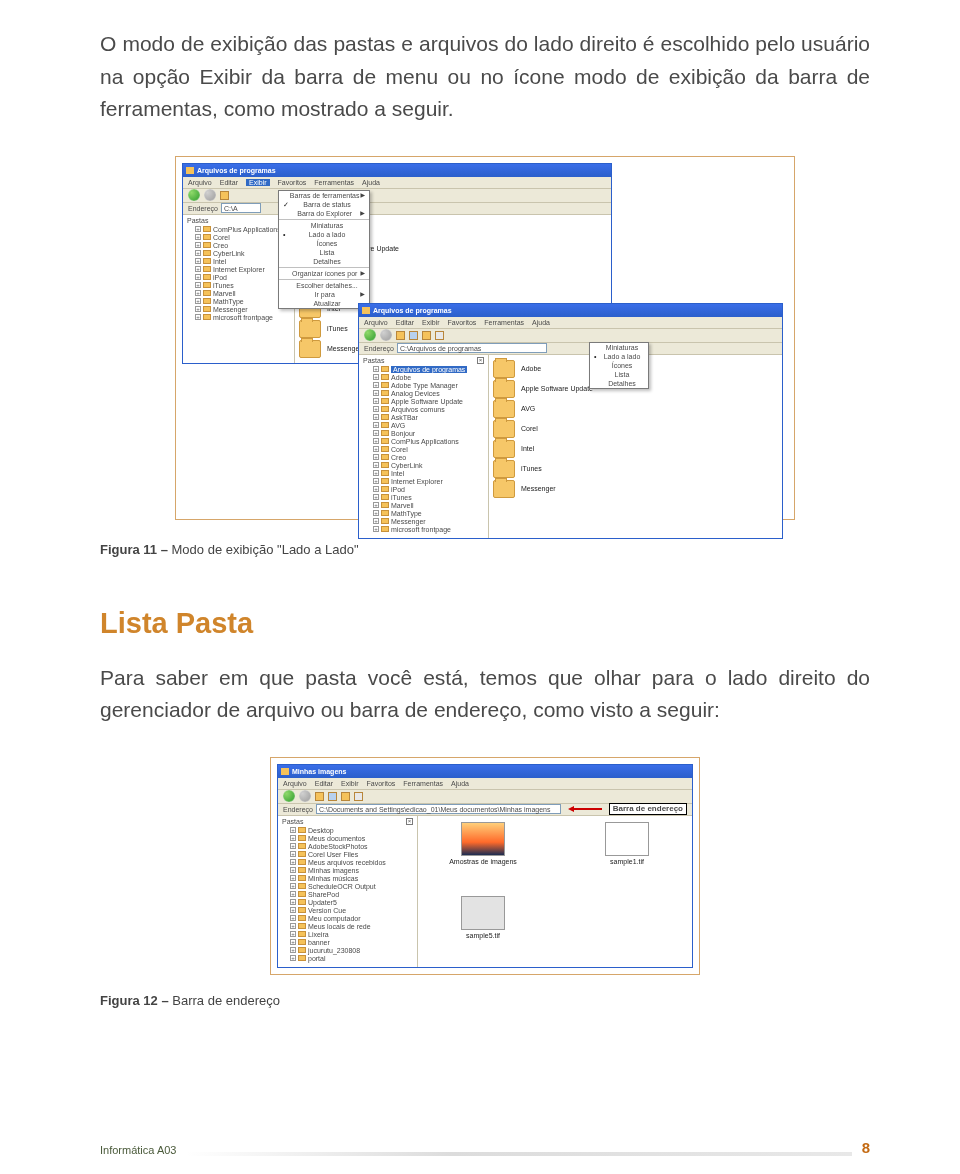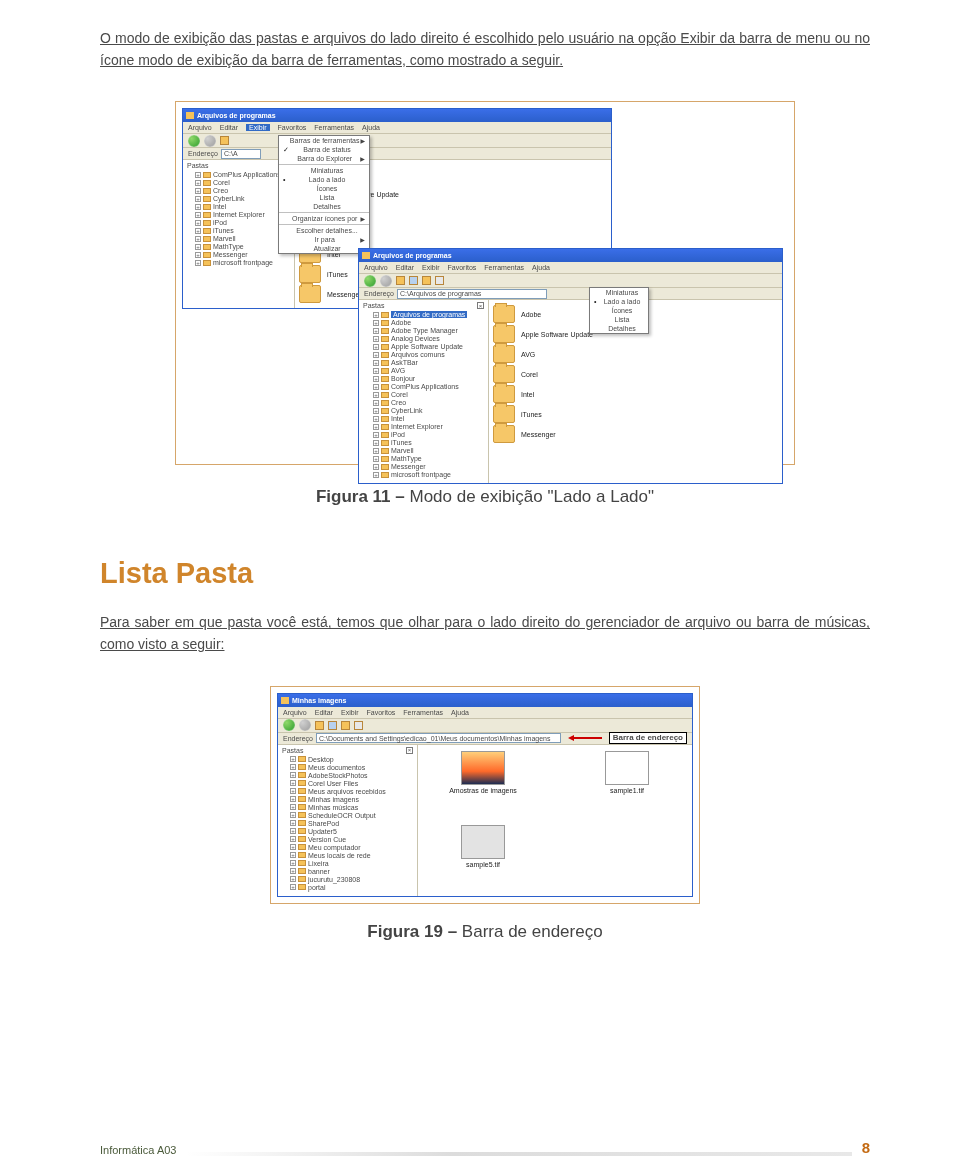--- a/index.html
+++ b/index.html
@@ -9,25 +9,24 @@
     height: 1174px;
     font-family: Arial, Helvetica, sans-serif;
     color: #4a4a4a;
     position: relative;
     background: #fff;
   }
   .content {
     padding: 28px 90px 0 100px;
   }
   .para {
-    font-size: 14px;
+    font-size: 21px;
     line-height: 1.55;
     text-align: justify;
     margin: 0 0 30px 0;
-    text-decoration: underline;
   }
   .fig-frame {
     border: 1px solid #d6a66a;
     background: #fff;
     padding: 6px;
     margin: 0 auto;
   }
   .fig-wrap1 {
     width: 620px;
     margin: 0 auto 22px auto;
@@ -158,22 +157,22 @@
   .stack {
     position:relative; height:350px;
   }
   .stack .xp-window.first { width:430px; position:absolute; top:0; left:0; }
   .stack .xp-window.second { width:425px; position:absolute; top:140px; left:176px; }
   .xp-window.second .dropdown {
     top:38px; left:230px; width:60px;
   }
   
   .fig-caption {
-    text-align:center;
-    font-size:17px;
+    text-align:left;
+    font-size:13px;
     color:#444;
   }
   .fig-caption b { font-weight:bold; }
   .h1 {
     color:#d0852b;
     font-size:29px;
     font-weight:bold;
     margin:50px 0 22px 0;
   }
   
@@ -605,21 +604,21 @@
         </div>
       </div>
     </div>
   </div>
   <div class="fig-caption">
     <b>Figura 11 –</b><span> Modo de exibição "Lado a Lado"</span>
   </div>
 
   <div class="h1">Lista Pasta</div>
 
-  <p class="para">Para saber em que pasta você está, temos que olhar para o lado direito do gerenciador de arquivo ou barra de músicas, como visto a seguir:</p>
+  <p class="para">Para saber em que pasta você está, temos que olhar para o lado direito do gerenciador de arquivo ou barra de endereço, como visto a seguir:</p>
 
   <div class="fig-wrap2">
     <div class="fig-frame">
       <div class="xp-window mi">
         <div class="xp-titlebar">
           <span class="folder-ico"></span>
           <span class="title-txt">Minhas imagens</span>
         </div>
         <div class="xp-menu">
           <span>Arquivo</span>
@@ -754,21 +753,21 @@
               <div class="thumb">
                 <div class="img"></div>
                 <span>sample5.tif</span>
               </div>
             </div>
         </div>
       </div>
     </div>
   </div>
   <div class="fig-caption">
-    <b>Figura 19 –</b><span> Barra de endereço</span>
+    <b>Figura 12 –</b><span> Barra de endereço</span>
   </div>
 </div>
 
 <div class="footer">
   <span class="course">
     <span>Informática</span> <b>A03</b>
   </span>
   <span class="bar"></span>
   <span class="pg">8</span>
 </div>

